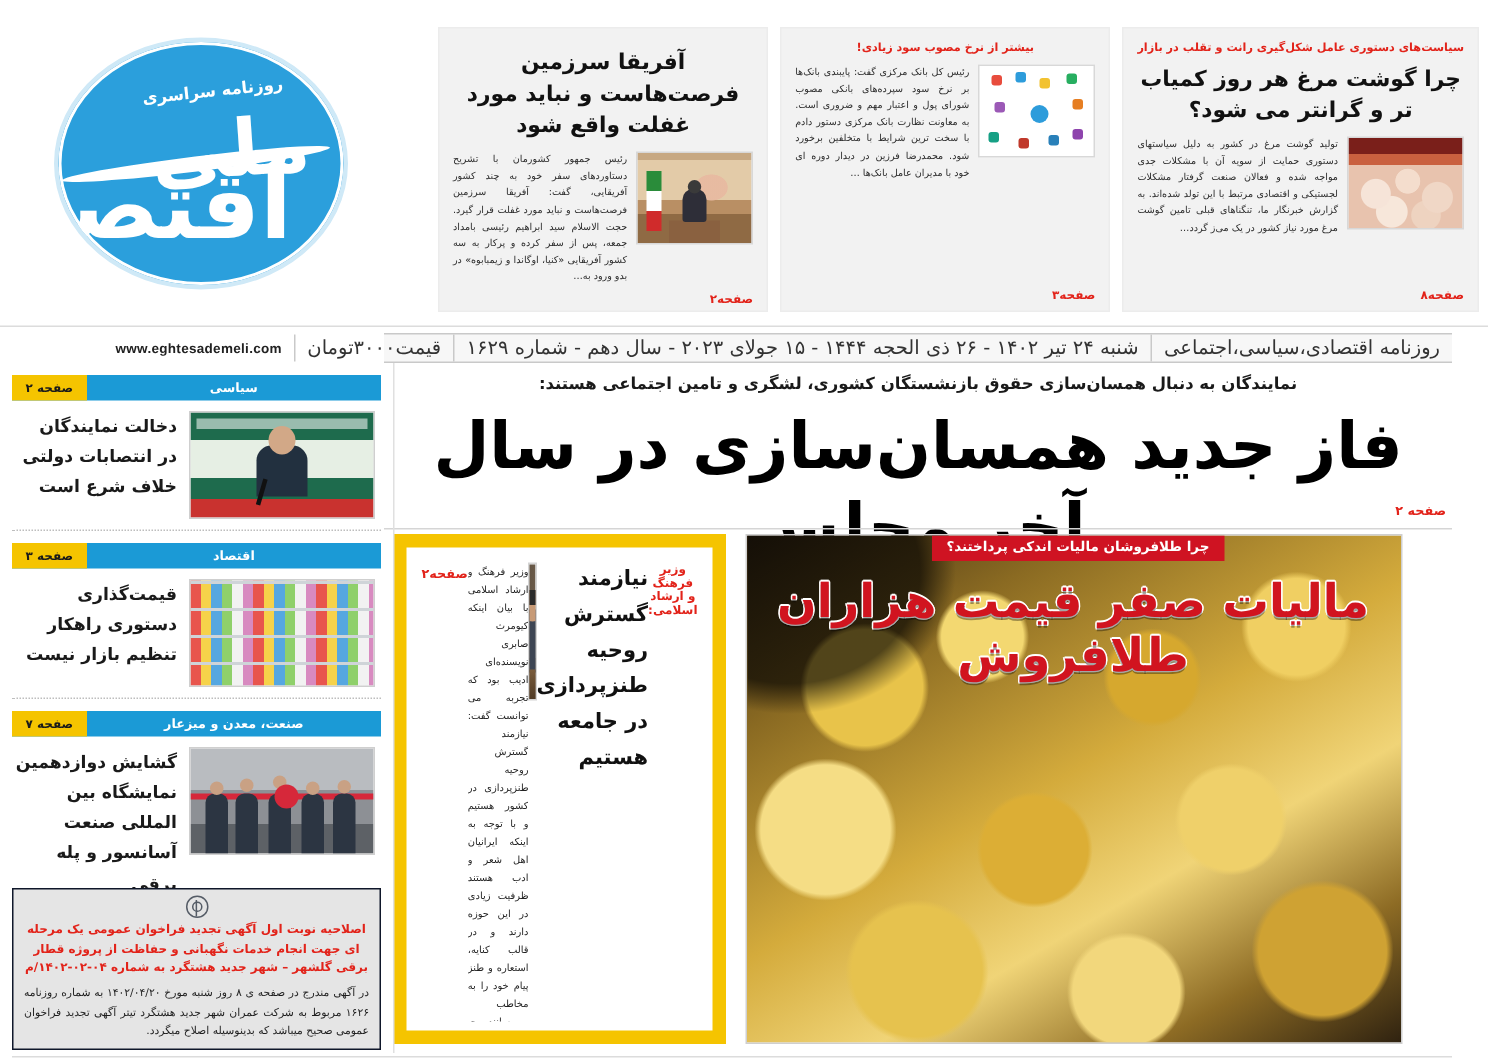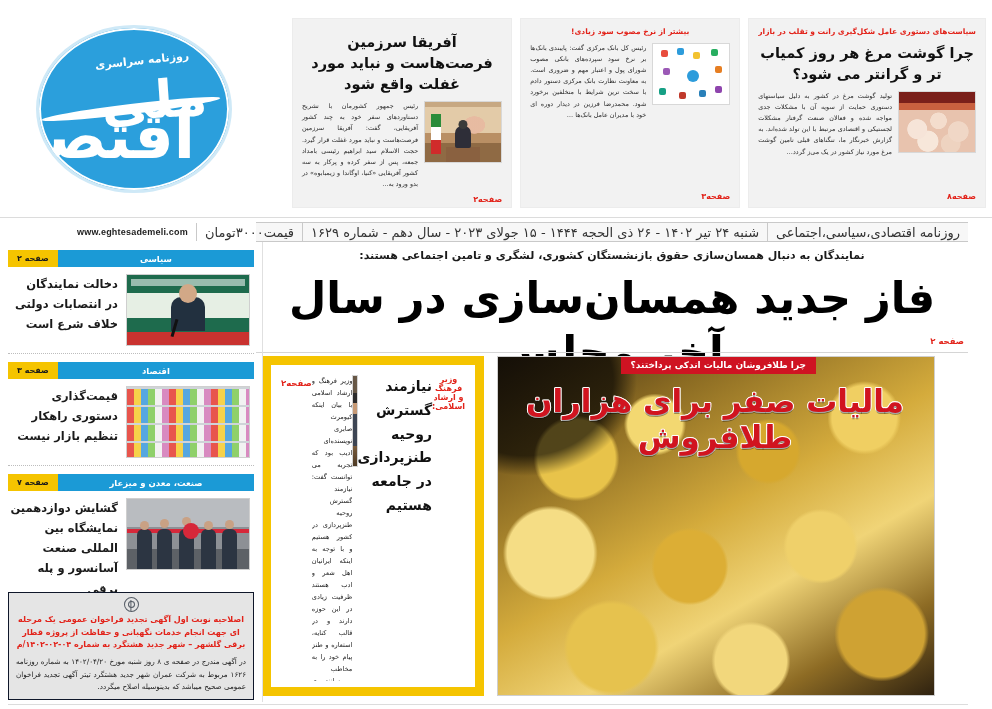--- a/index.html
+++ b/index.html
@@ -529,21 +529,21 @@
   </div>
 
   <div class="lead-kicker">نمایندگان به دنبال همسان‌سازی حقوق بازنشستگان کشوری، لشگری و تامین اجتماعی هستند:</div>
   <div class="lead-headline">فاز جدید همسان‌سازی در سال آخر مجلس</div>
   <div class="lead-page">صفحه ۲</div>
   <div class="lead-rule"></div>
 
   <div class="gold-feature">
     <span class="gold-dark-corner"></span>
     <div class="gold-banner">چرا طلافروشان مالیات اندکی پرداختند؟</div>
-    <div class="gold-overlay-headline">مالیات صفر برای هزاران طلافروش</div>
+    <div class="gold-overlay-headline">مالیات صفر قیمت هزاران طلافروش</div>
   </div>
 
   <div class="mid-col">
     <div class="mid-kicker">وزیر فرهنگ و ارشاد اسلامی:</div>
     <div class="mid-headline">نیازمند گسترش روحیه طنزپردازی در جامعه هستیم</div>
     <div class="mid-photo">
       <span class="mp-curtain"></span>
       <span class="mp-flag"></span>
       <span class="mp-body"></span>
       <span class="mp-head"></span>

